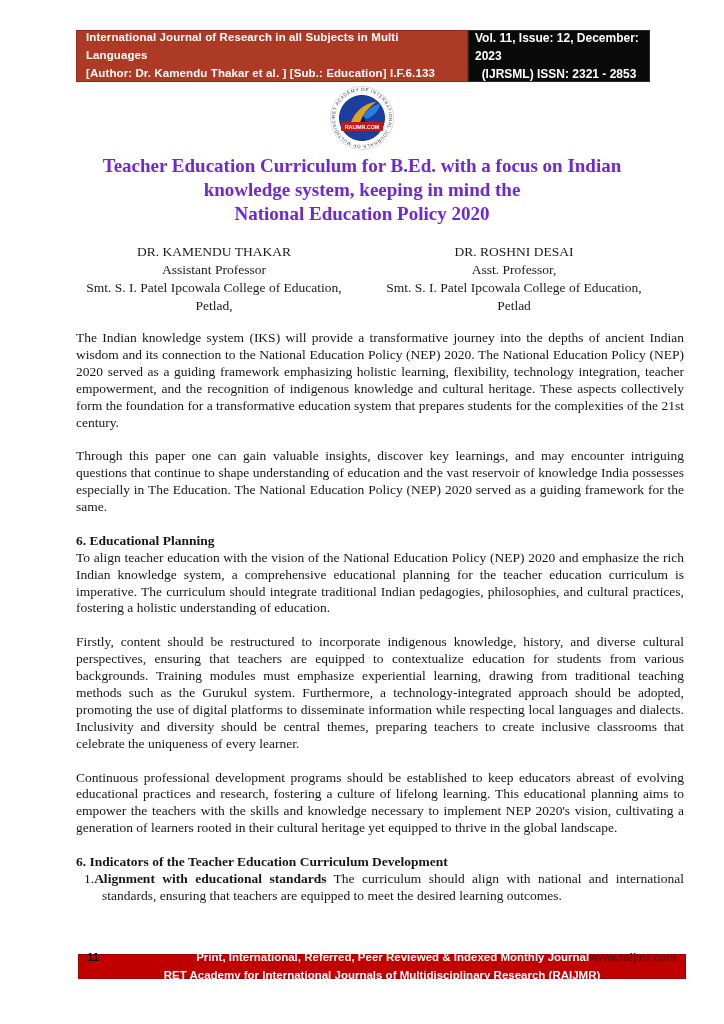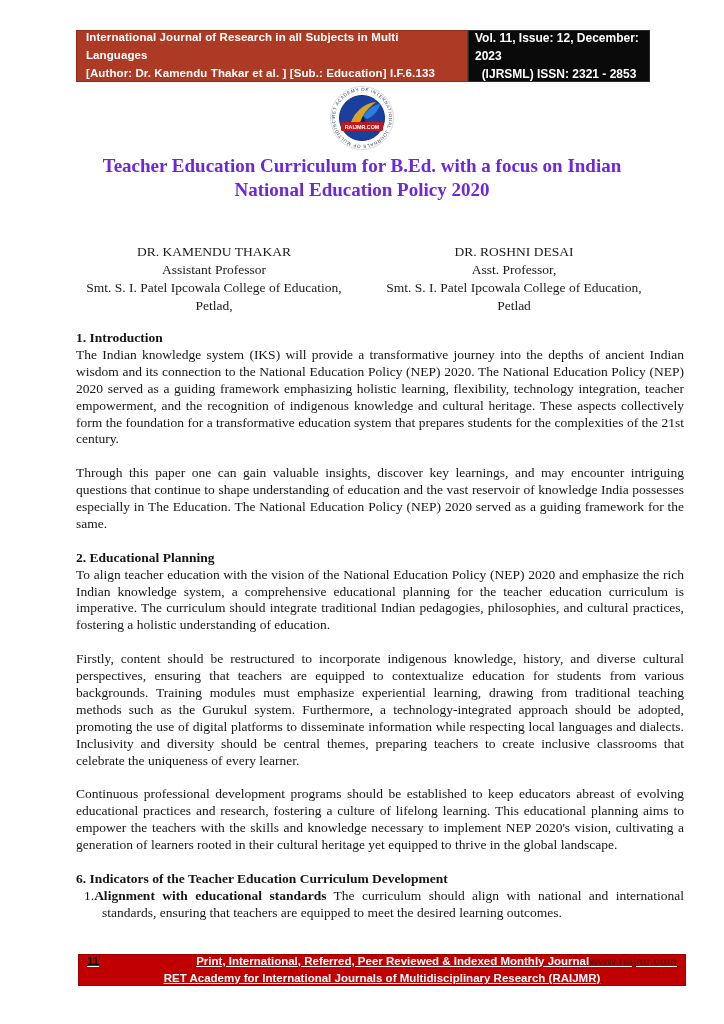--- a/index.html
+++ b/index.html
@@ -75,30 +75,29 @@
   .heading { font-weight: bold; text-align: left; }
   .para { margin: 0; }
   .gap { height: 16.9px; }
   .list-item {
     padding-left: 26px; text-indent: -18px;
     text-align: justify;
   }
   .list-item .lead { font-weight: bold; }
   
   .footer {
-    position: absolute; top: 954px; left: 78px; width: 608px; height: 32px;
+    position: absolute; top: 954px; left: 78px; width: 608px; height: 25px;
     background: #C00000;
     border: 1px solid #9d0000;
     font-family: "Liberation Sans", sans-serif;
     font-weight: bold;
     color: #ffffff;
     font-size: 11.5px;
     display: flex; flex-direction: column; justify-content: center;
     padding: 3px 8px;
-    text-decoration: underline;
   }
   .footer-line1 { display: flex; align-items: baseline; line-height: 1.5; }
   .footer-pagenum { color: #111111; margin-right: 10px; }
   .footer-journal { flex: 1; text-align: right; }
   .footer-site { color: #6e0d08; }
   .footer-line2 { text-align: center; line-height: 1.5; }
 </style>
 </head>
 <body>
 
@@ -128,45 +127,45 @@
       <path d="M20,40 C23,27 34,17 46,16 C41,20 36,24 33,30 L28,41 Z" fill="#d9a520"></path>
       <path d="M33,30 C37,24 43,19 50,18 C49,24 44,30 37,33 Z" fill="#2a7de1"></path>
       <path d="M28,41 L33,30 C35,33 36,36 35,40 Z" fill="#0d1f5c"></path>
       <rect x="11" y="36" width="42" height="9" rx="1.5" fill="#c0181c"></rect>
       <text x="32" y="42.6" font-size="5.4" font-weight="bold" fill="#ffffff" text-anchor="middle" font-family="Liberation Sans, sans-serif">RAIJMR.COM</text>
     </svg>
   </div>
 
   <div class="title">
     <span>Teacher Education Curriculum for B.Ed. with a focus on Indian</span>
+    <span>knowledge system, keeping in mind the</span>
     <span>National Education Policy 2020</span>
   </div>
 
   <div class="authors">
     <div class="author">
       <div>DR. KAMENDU THAKAR</div>
       <div>Assistant Professor</div>
       <div>Smt. S. I. Patel Ipcowala College of Education,</div>
       <div>Petlad,</div>
     </div>
     <div class="author">
       <div>DR. ROSHNI DESAI</div>
       <div>Asst. Professor,</div>
       <div>Smt. S. I. Patel Ipcowala College of Education,</div>
       <div>Petlad</div>
     </div>
   </div>
 
   <div class="body-text">
-    <div class="heading">1. Introduction</div>
     <p class="para">The Indian knowledge system (IKS) will provide a transformative journey into the depths of ancient Indian wisdom and its connection to the National Education Policy (NEP) 2020.  The National Education Policy (NEP) 2020 served as a guiding framework emphasizing holistic learning, flexibility, technology integration, teacher empowerment, and the recognition of indigenous knowledge and cultural heritage. These aspects collectively form the foundation for a transformative education system that prepares students for the complexities of the 21st century.</p>
     <div class="gap"></div>
     <p class="para">Through this paper one can gain valuable insights, discover key learnings, and may encounter intriguing questions that continue to shape understanding of education and the vast reservoir of knowledge India possesses especially in The Education. The National Education Policy (NEP) 2020 served as a guiding framework for the same.</p>
     <div class="gap"></div>
-    <div class="heading">2. Educational Planning</div>
+    <div class="heading">6. Educational Planning</div>
     <p class="para">To align teacher education with the vision of the National Education Policy (NEP) 2020 and emphasize the rich Indian knowledge system, a comprehensive educational planning for the teacher education curriculum is imperative. The curriculum should integrate traditional Indian pedagogies, philosophies, and cultural practices, fostering a holistic understanding of education.</p>
     <div class="gap"></div>
     <p class="para">Firstly, content should be restructured to incorporate indigenous knowledge, history, and diverse cultural perspectives, ensuring that teachers are equipped to contextualize education for students from various backgrounds. Training modules must emphasize experiential learning, drawing from traditional teaching methods such as the Gurukul system. Furthermore, a technology-integrated approach should be adopted, promoting the use of digital platforms to disseminate information while respecting local languages and dialects. Inclusivity and diversity should be central themes, preparing teachers to create inclusive classrooms that celebrate the uniqueness of every learner.</p>
     <div class="gap"></div>
     <p class="para">Continuous professional development programs should be established to keep educators abreast of evolving educational practices and research, fostering a culture of lifelong learning. This educational planning aims to empower the teachers with the skills and knowledge necessary to implement NEP 2020's vision, cultivating a generation of learners rooted in their cultural heritage yet equipped to thrive in the global landscape.</p>
     <div class="gap"></div>
     <div class="heading">6. Indicators of the Teacher Education Curriculum Development</div>
     <div class="list-item"><span>1.</span><span class="lead">Alignment with educational standards</span><span> The curriculum should align with national and international standards, ensuring that teachers are equipped to meet the desired learning outcomes.</span></div>
   </div>
 

